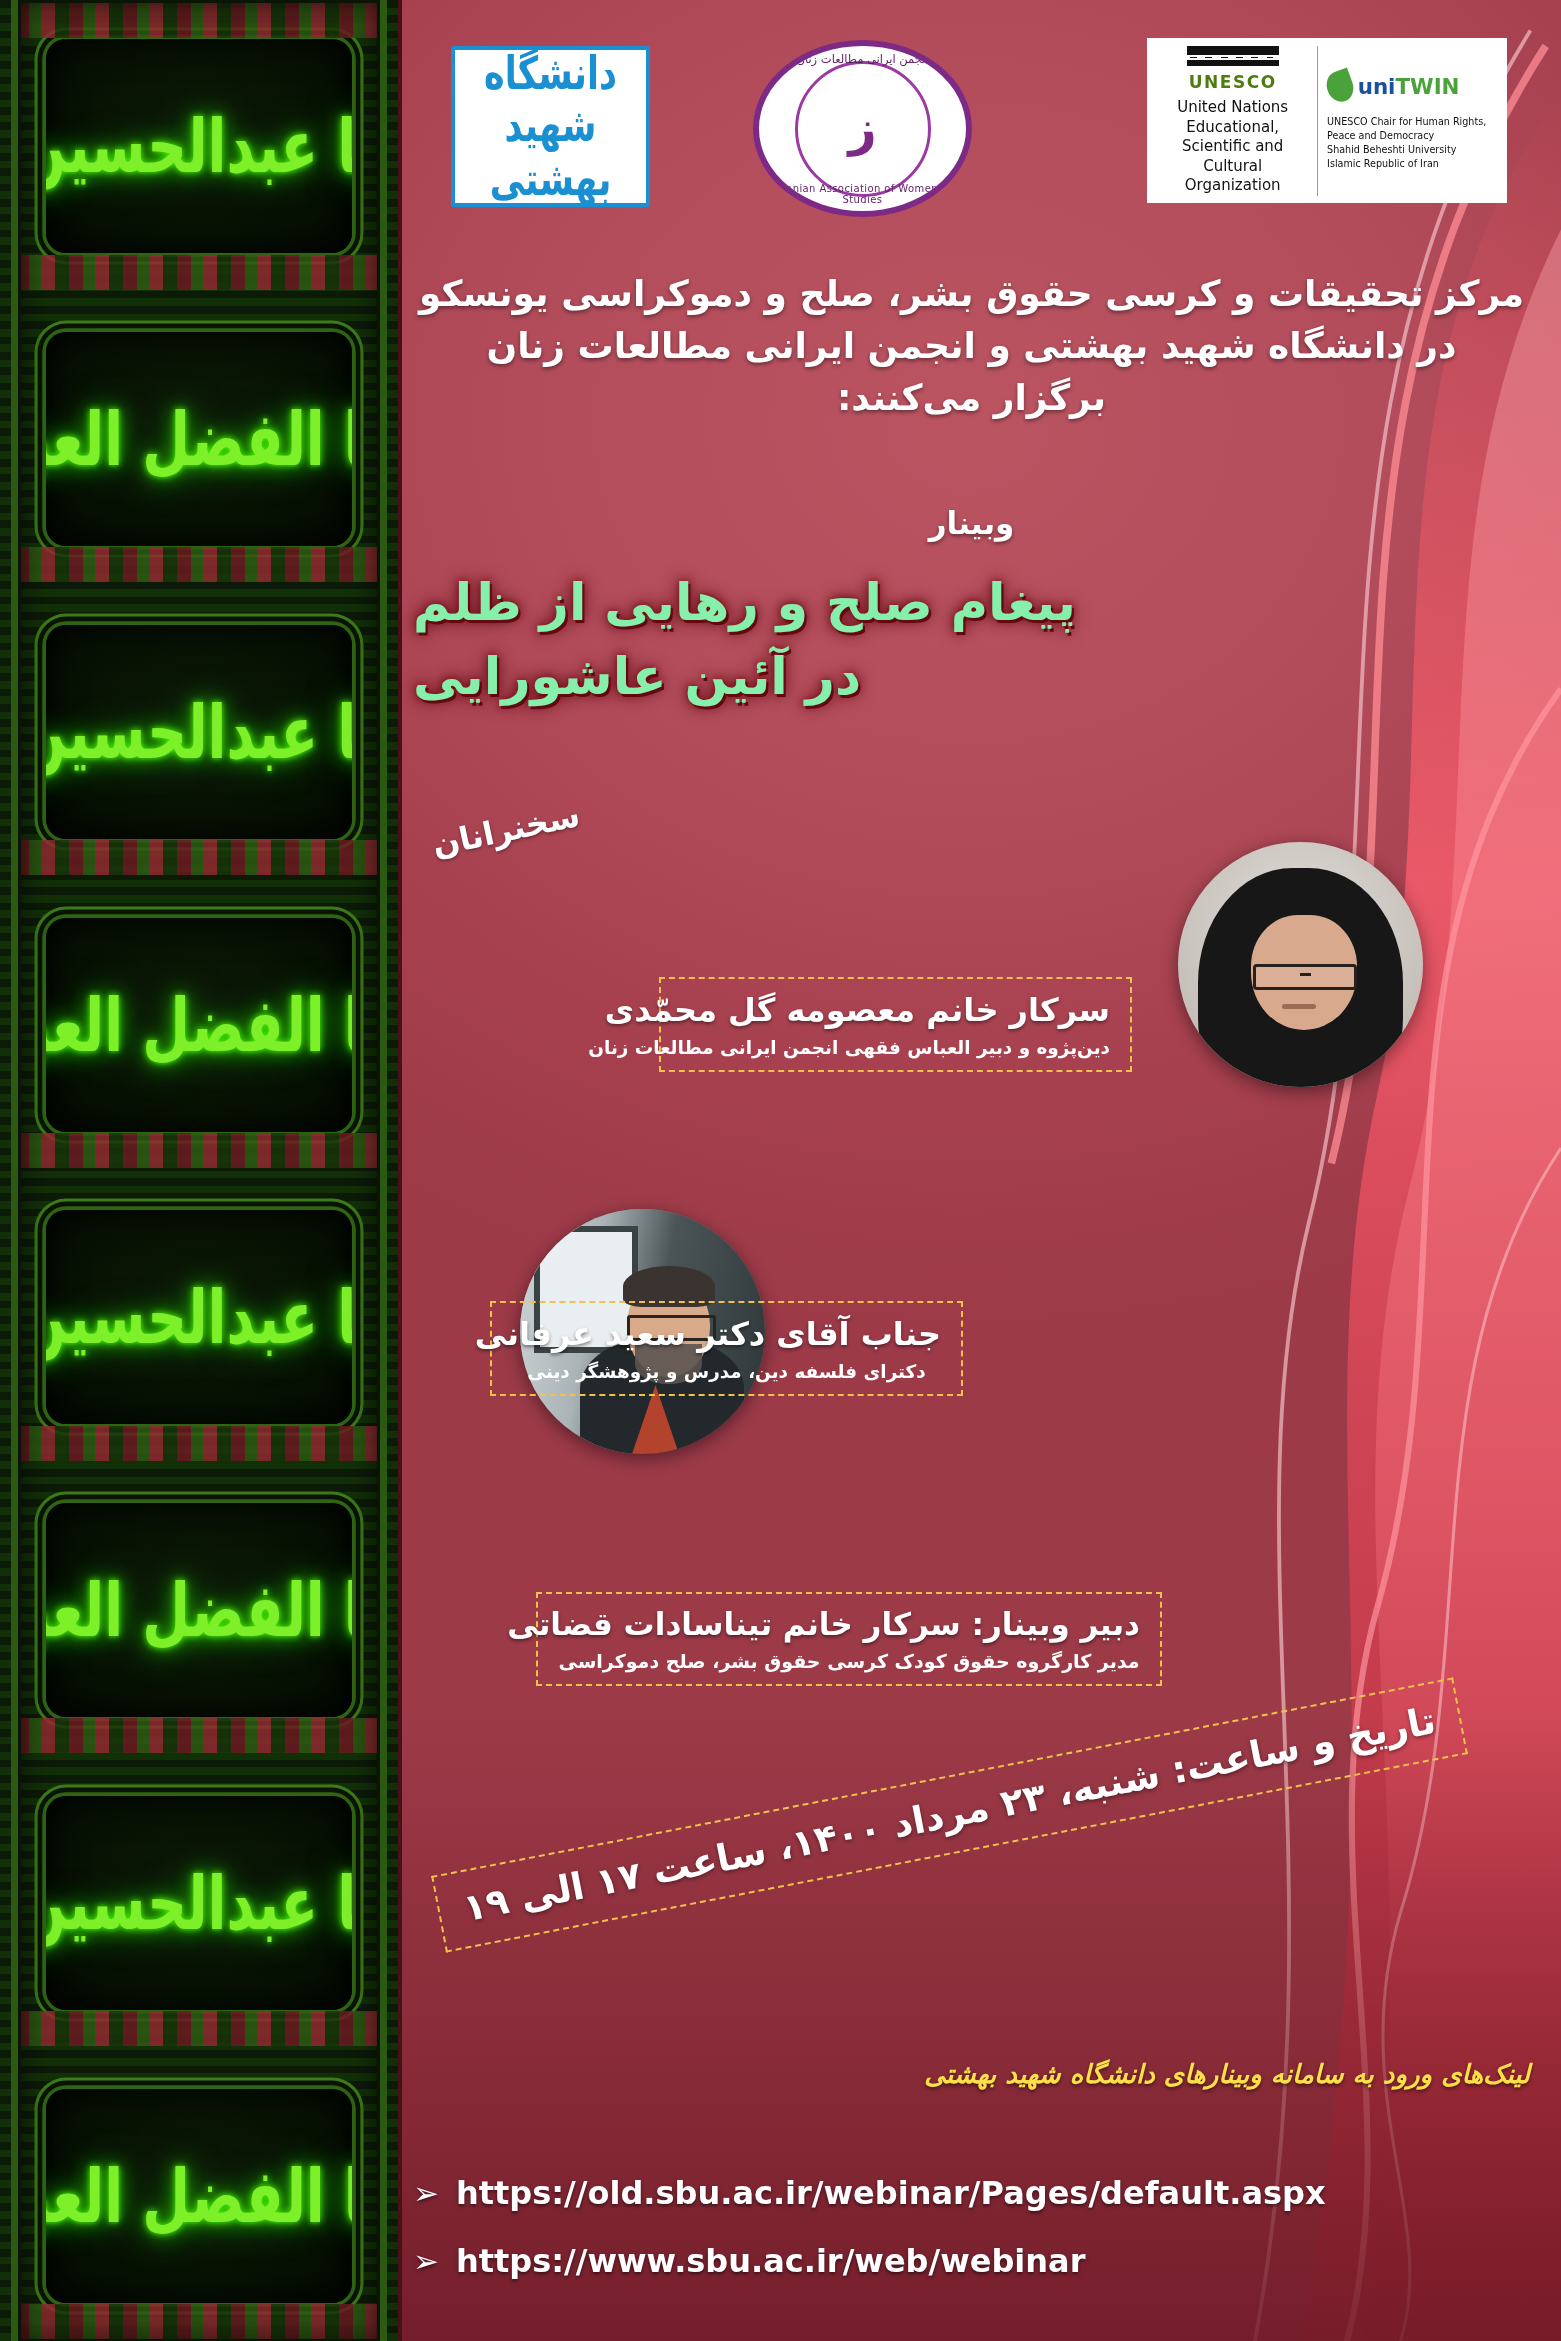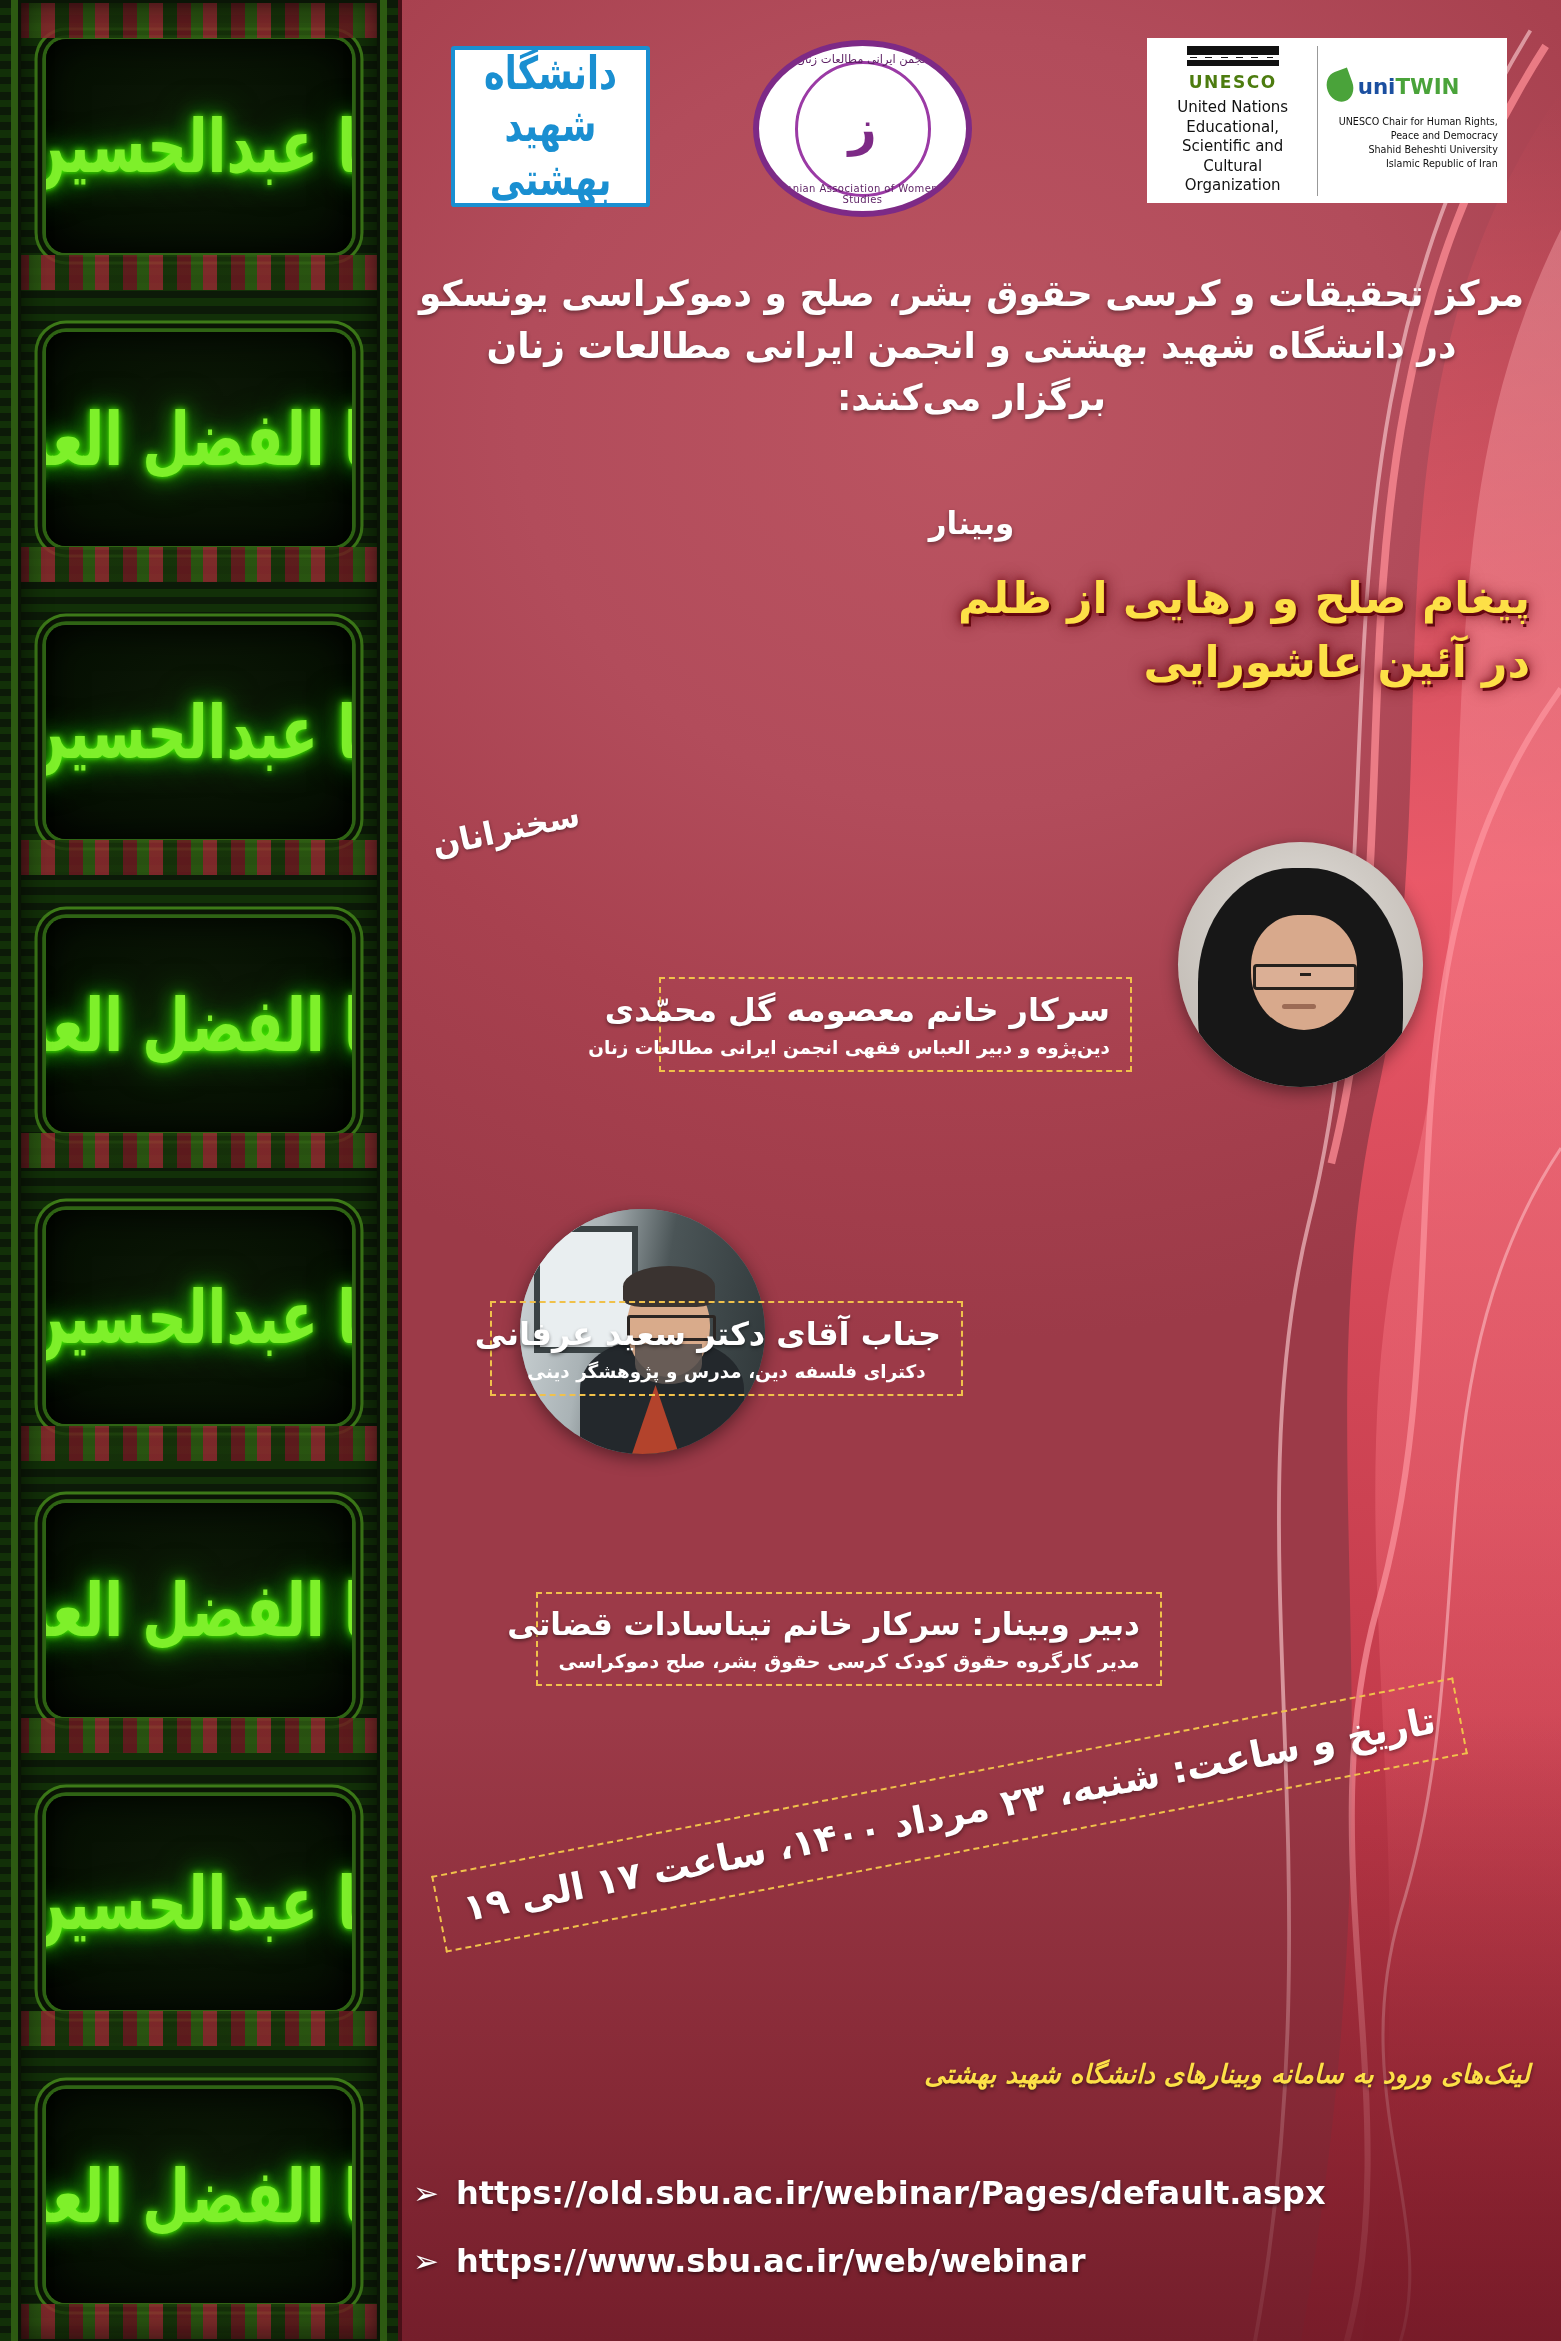--- a/index.html
+++ b/index.html
@@ -233,21 +233,20 @@
   .unesco-sub {
     font-size: 15px; color: #111; text-align: center; line-height: 1.3;
   }
   .unesco-right {
     flex: 1;
     padding-left: 9.2px;
     display: flex;
     flex-direction: column;
     justify-content: center;
     gap: 13px;
-    text-align: right;
   }
   .unitwin {
     display: flex; align-items: center; gap: 4.6px;
   }
   .unitwin .leaf {
     width: 26px; height: 31px;
     background: #4aa33a;
     border-radius: 60% 0 60% 60%;
     transform: rotate(-20deg);
   }
@@ -286,24 +285,24 @@
     color: #ffffff;
     font-size: 31px;
     font-weight: 700;
     text-shadow: 0 1.5px 4.6px rgba(0,0,0,.45);
   }
   .title-main {
     position: absolute;
     top: 566px;
     left: 413px;
     right: 31px;
-    text-align: right;
-    direction: rtl;
-    color: #fde047;
-    font-size: 44px;
+    text-align: left;
+    direction: rtl;
+    color: #86efac;
+    font-size: 51px;
     font-weight: 700;
     line-height: 1.45;
     text-shadow:
       0 0 7.7px #7a0d14,
       0 0 17px #5a0810,
       2.3px 3.1px 0 #5e0a12;
     letter-spacing: -0.8px;
   }
   .title-main .tl2 { display:block; }
 

